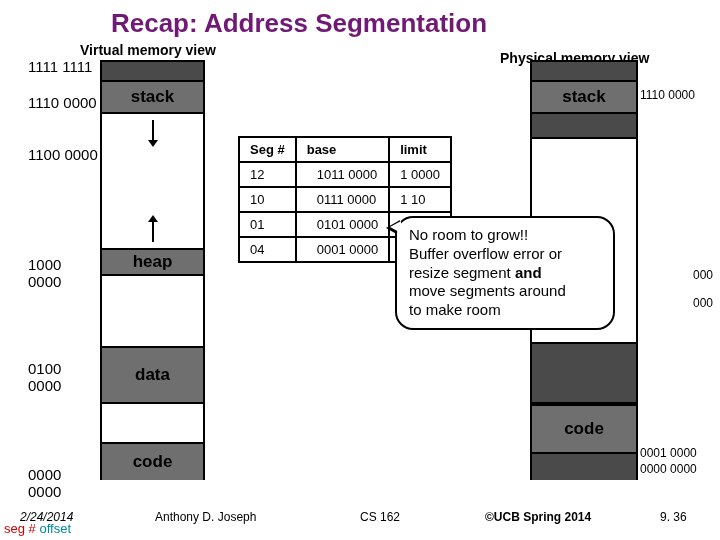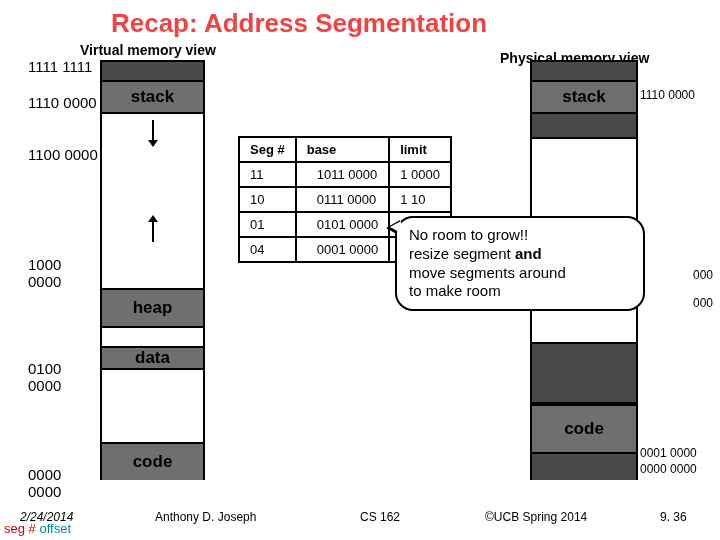--- a/index.html
+++ b/index.html
@@ -13,21 +13,21 @@
     overflow: hidden;
   }
   .title {
     position: absolute;
     top: 8px;
     left: 0;
     width: 580px;
     text-align: center;
     font-size: 26px;
     font-weight: bold;
-    color: #ef4444;
+    color: #701a75;
     padding-left: 18px;
   }
   .vm-label {
     position: absolute;
     top: 42px;
     left: 80px;
     font-size: 14px;
     font-weight: bold;
     text-align: center;
   }
@@ -124,21 +124,21 @@
     min-width: 50px;
   }
   .seg-table th { font-weight: bold; }
   .seg-table td:nth-child(2) { min-width: 80px; padding-left: 20px; }
   .seg-table td:nth-child(3) { min-width: 60px; }
   
   .callout {
     position: absolute;
     top: 216px;
     left: 395px;
-    width: 250px;
+    width: 220px;
     background: white;
     border: 2px solid #000;
     border-radius: 18px;
     padding: 8px 10px 8px 12px;
     font-size: 15px;
     line-height: 1.25;
     z-index: 20;
   }
   .callout-tail {
     position: absolute;
@@ -217,23 +217,23 @@
 
 <div class="vm-label">Virtual memory view</div>
 <div class="pm-label">Physical memory view</div>
 
 <div class="vm-col">
   <div class="dark-fill" style="top:0;height:20px;border-bottom:2px solid #000;"></div>
   <div class="vm-seg" style="top:18px;height:34px;">stack</div>
   <div class="arrow-down" style="top:58px;left:50px;"></div>
 
   <div class="arrow-up" style="top:160px;left:50px;"></div>
-  <div class="vm-seg" style="top:186px;height:40px;margin-top:40px;">heap</div>
-
-  <div class="vm-seg" style="top:284px;height:24px;">data</div>
+  <div class="vm-seg" style="top:186px;height:28px;">heap</div>
+
+  <div class="vm-seg" style="top:284px;height:58px;">data</div>
 
   <div class="vm-seg" style="top:380px;height:38px;border-bottom:none;">code</div>
 </div>
 
 <div class="addr-l" style="top:58px;">1111 1111</div>
 <div class="addr-l" style="top:94px;">1110 0000</div>
 <div class="addr-l" style="top:146px;">1100 0000</div>
 <div class="addr-l" style="top:256px;">1000 0000</div>
 <div class="addr-l" style="top:360px;">0100 0000</div>
 <div class="addr-l" style="top:466px;">0000 0000</div>
@@ -254,21 +254,21 @@
 <div class="addr-r" style="top:462px;">0000 0000</div>
 
 <table class="seg-table">
   <tbody>
       <tr>
     <th>Seg #</th>
     <th>base</th>
     <th>limit</th>
   </tr>
   <tr>
-    <td>11</td>
+    <td>12</td>
     <td>1011 0000</td>
     <td>1 0000</td>
   </tr>
   <tr>
     <td>10</td>
     <td>0111 0000</td>
     <td>1 10</td>
   </tr>
   <tr>
     <td>01</td>
@@ -280,29 +280,30 @@
     <td>0001 0000</td>
     <td>10 0</td>
   </tr>
 </tbody>
   </table>
 
 <div class="callout-tail"></div>
 <div class="callout-tail-inner"></div>
 <div class="callout">
   <div>No room to grow!!</div>
+  <div>Buffer overflow error or</div>
   <div><span>resize segment </span><b>and</b></div>
   <div>move segments around</div>
   <div>to make room</div>
 </div>
 
 <div class="seg-offset">
   <span style="color:#c00;">seg #</span>
   <span style="color:#089;">offset</span>
 </div>
 
 <div class="footer">
   <span style="left:20px;font-style:italic;">2/24/2014</span>
   <span style="left:155px;">Anthony D. Joseph</span>
   <span style="left:360px;">CS 162</span>
-  <span style="left:485px;">©UCB Spring 2014</span>
+  <span style="left:485px;font-weight:bold;">©UCB Spring 2014</span>
   <span style="left:660px;text-align:right;">9. 36</span>
 </div>
 
 </body></html>

